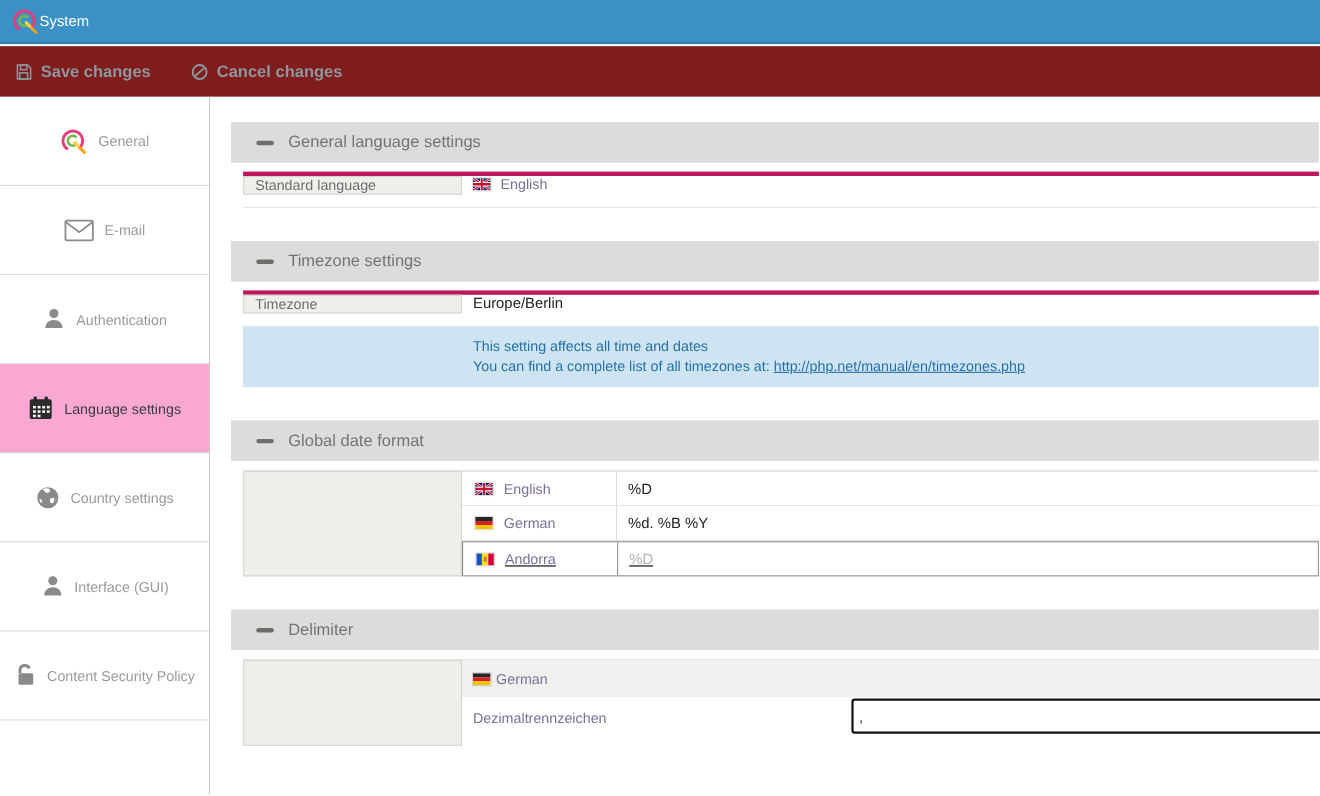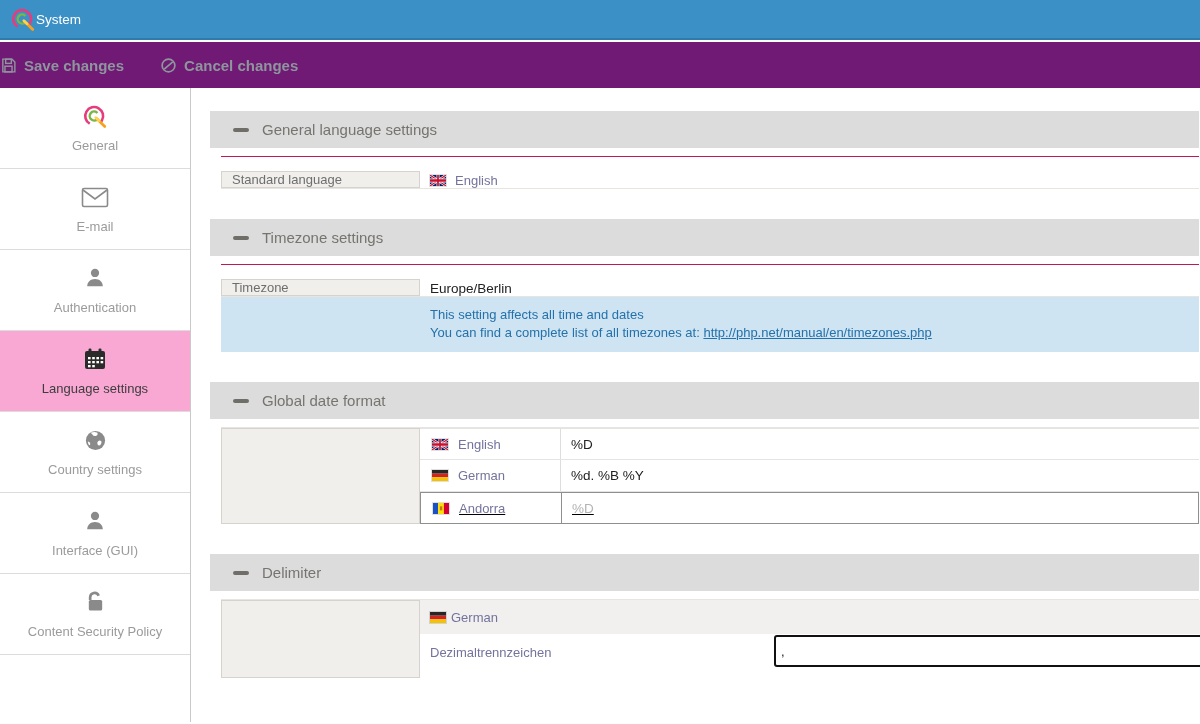--- a/index.html
+++ b/index.html
@@ -6,49 +6,49 @@
   html,body { width:1200px; height:724px; overflow:hidden;
     font-family:"Liberation Sans", sans-serif; background:#fff; }
 
   
   .topbar { height:40px; background:#3b90c6; border-bottom:2px solid #2d7cad;
     display:flex; align-items:center; padding-left:10px; }
   .topbar .title { color:#fff; font-size:13.5px; }
   .logo-icon svg { display:block; }
 
   
-  .toolbar { height:46px; background:#701a75; margin-top:2px;
-    display:flex; align-items:center; gap:36px; }
+  .toolbar { height:46px; background:#7f1d1d; margin-top:2px;
+    display:flex; align-items:center; padding-left:13px; gap:36px; }
   .tool-btn { display:flex; align-items:center; gap:7px; color:#8e969d;
     font-size:15px; font-weight:bold; cursor:pointer; }
   .tool-btn .ticon { display:flex; color:#8e969d; }
 
   
   .main { display:flex; height:634px; }
   .sidebar { width:191px; border-right:1px solid #c9c9c9; background:#fff; flex:none; }
   .side-item { height:81px; border-bottom:1px solid #dcdcdc; display:flex;
-    flex-direction:column; align-items:center; justify-content:center; gap:9px;
+    flex-direction:row; align-items:center; justify-content:center; gap:9px;
     cursor:pointer; color:#8a8a8a; }
   .side-item .side-label { font-size:13px; color:#9b9b9b; }
   .side-item.selected { background:#f9a8d4; color:#2b2b2b; }
   .side-item.selected .side-label { color:#3d3d3d; }
   .side-icon { height:26px; display:flex; align-items:center; }
 
   .content { flex:1; padding:23px 1px 0 19px; overflow:hidden; background:#fff; }
 
   
   .section { margin-bottom:30px; }
   .section-header { height:37px; background:#dcdcdc; display:flex; align-items:center;
     padding-left:23px; gap:13px; cursor:pointer; }
   .section-header .minus { width:16px; height:4px; background:#6f6e69; border-radius:2px; flex:none; }
   .section-header .stitle { color:#75746f; font-size:15px; }
   .section-body { margin-left:11px; margin-top:8px; }
 
-  .form-row { display:flex; align-items:flex-end; min-height:33px;
-    border-top:1px solid #be185d; border-bottom:1px solid #e8e5e0; }
+  .form-row { display:flex; align-items:flex-start; min-height:33px;
+    border-top:4px solid #be185d; border-bottom:1px solid #e8e5e0; }
   .row-label { width:199px; flex:none; background:#f0efec; border:1px solid #d6d3ce;
     display:flex; align-items:center; padding-left:10px; color:#6e6e6e; font-size:13px; }
   .row-value { flex:1; display:flex; align-items:center; padding-left:10px; gap:9px;
     font-size:13px; color:#222; }
   .lang-text { color:#73739d; }
   .plain-value { color:#222; font-size:13.5px; }
 
   .info-box { background:#cee4f2; padding:9px 10px 10px 209px;
     color:#2471ab; font-size:13px; line-height:18px; }
   .info-box a { color:#2471ab; text-decoration:underline;text-align:center; }

